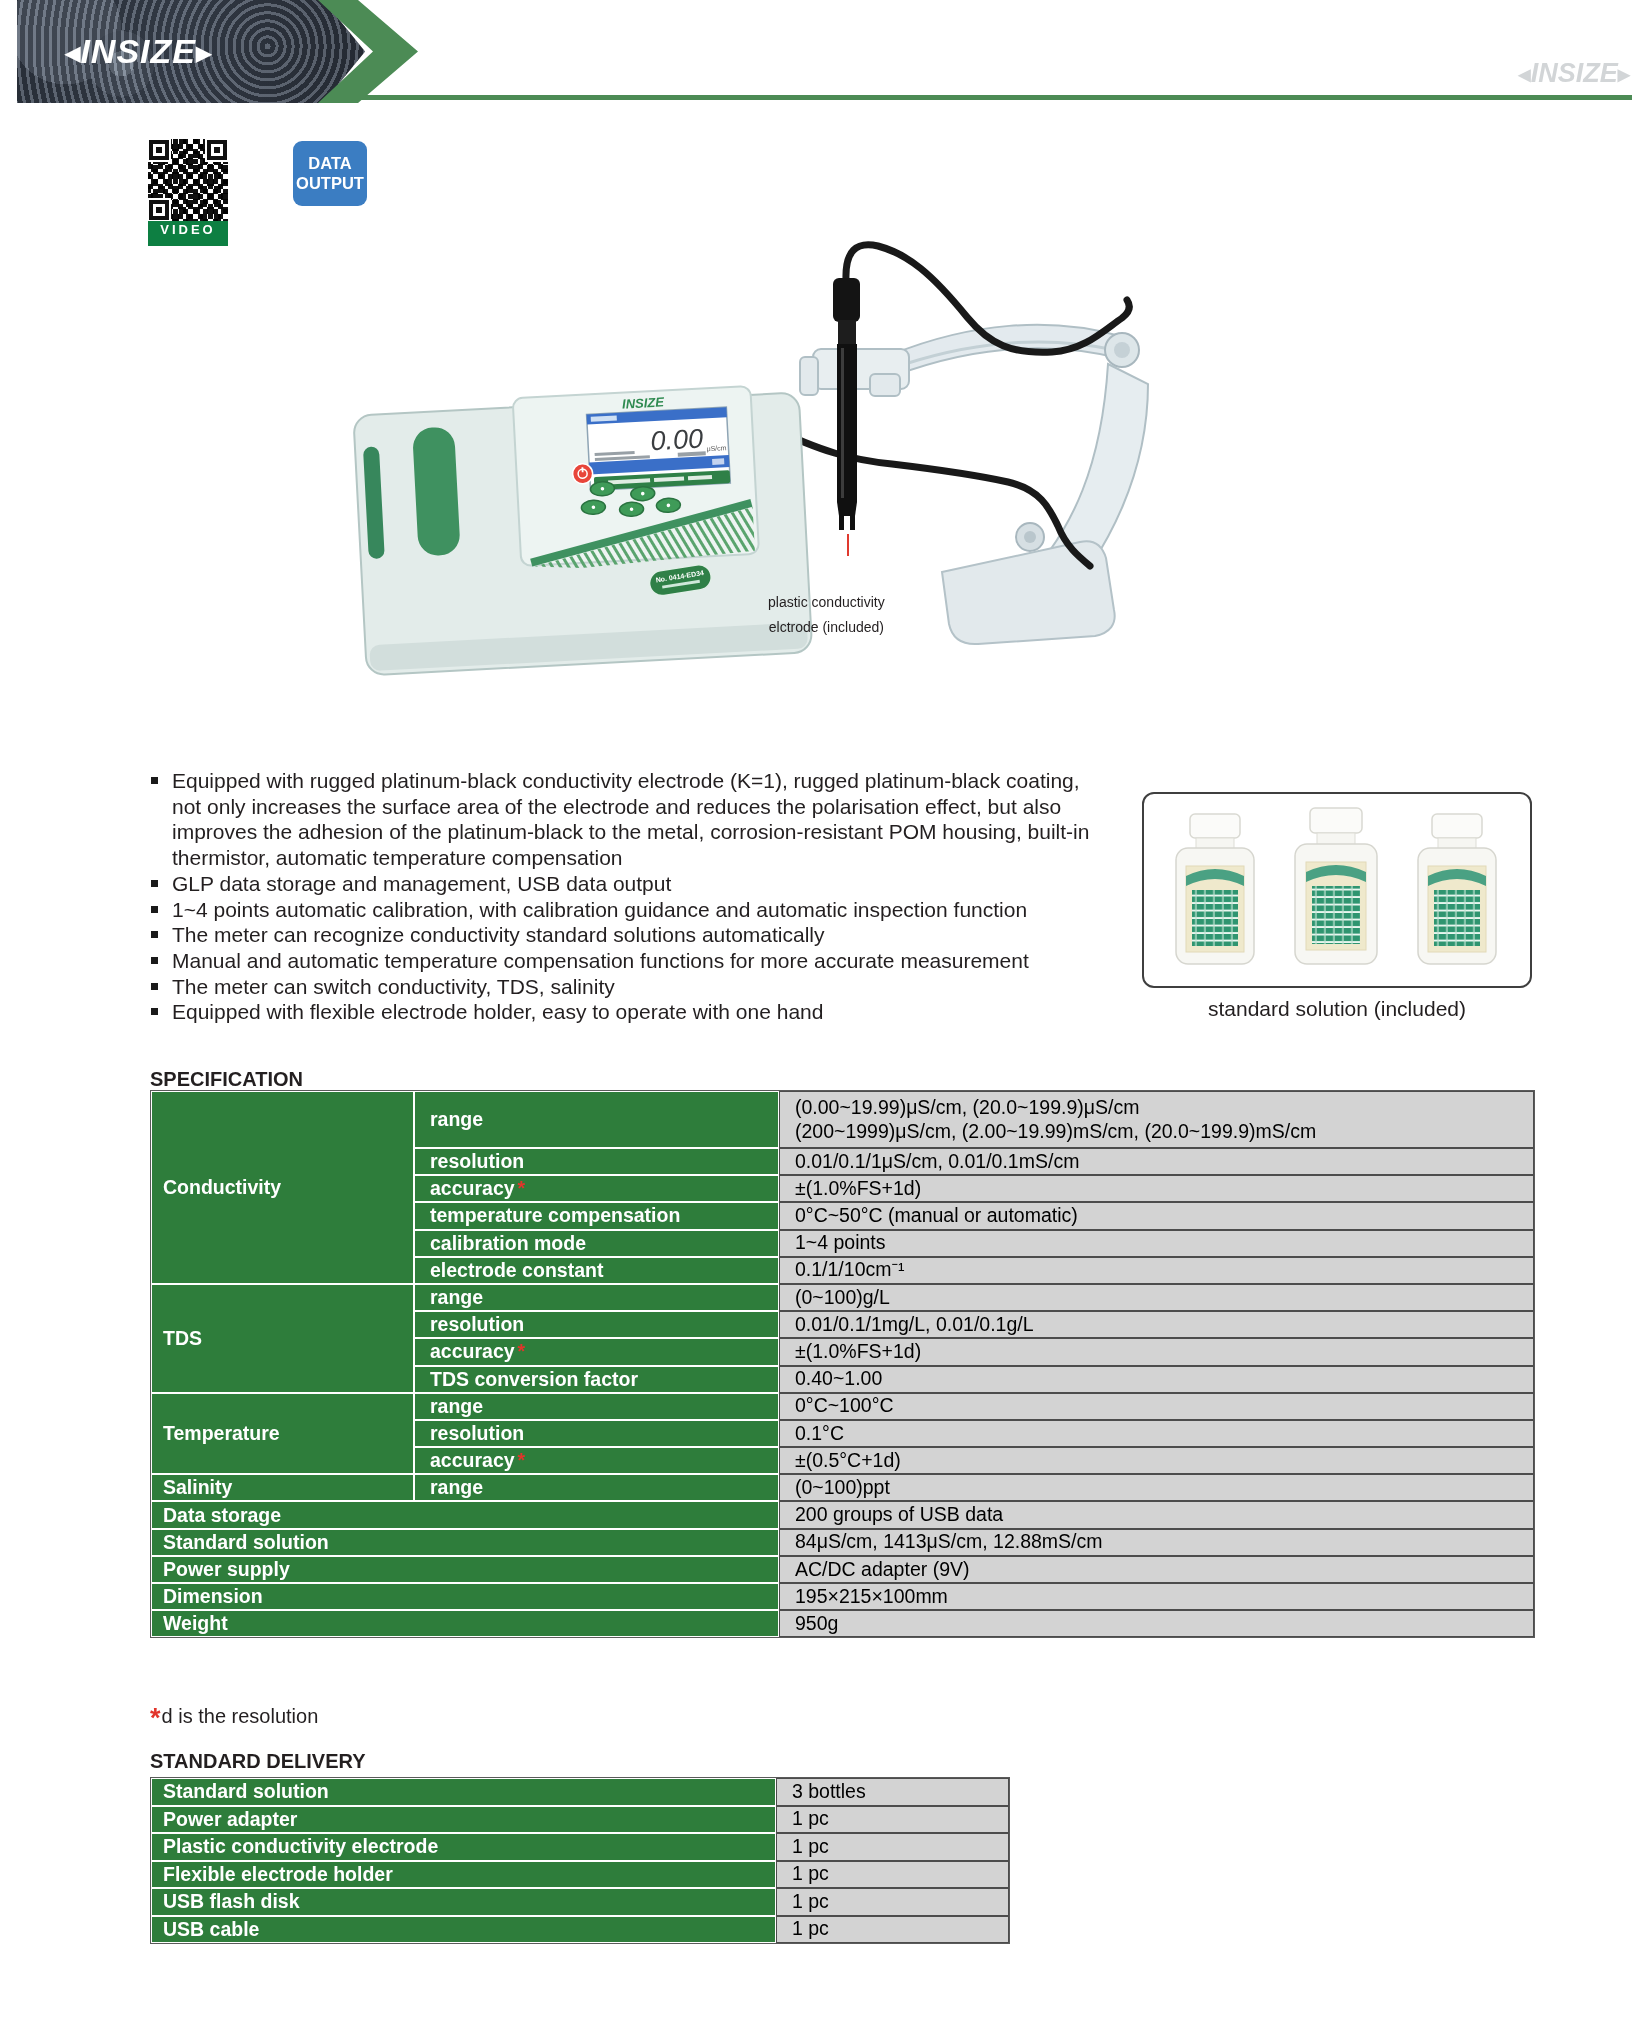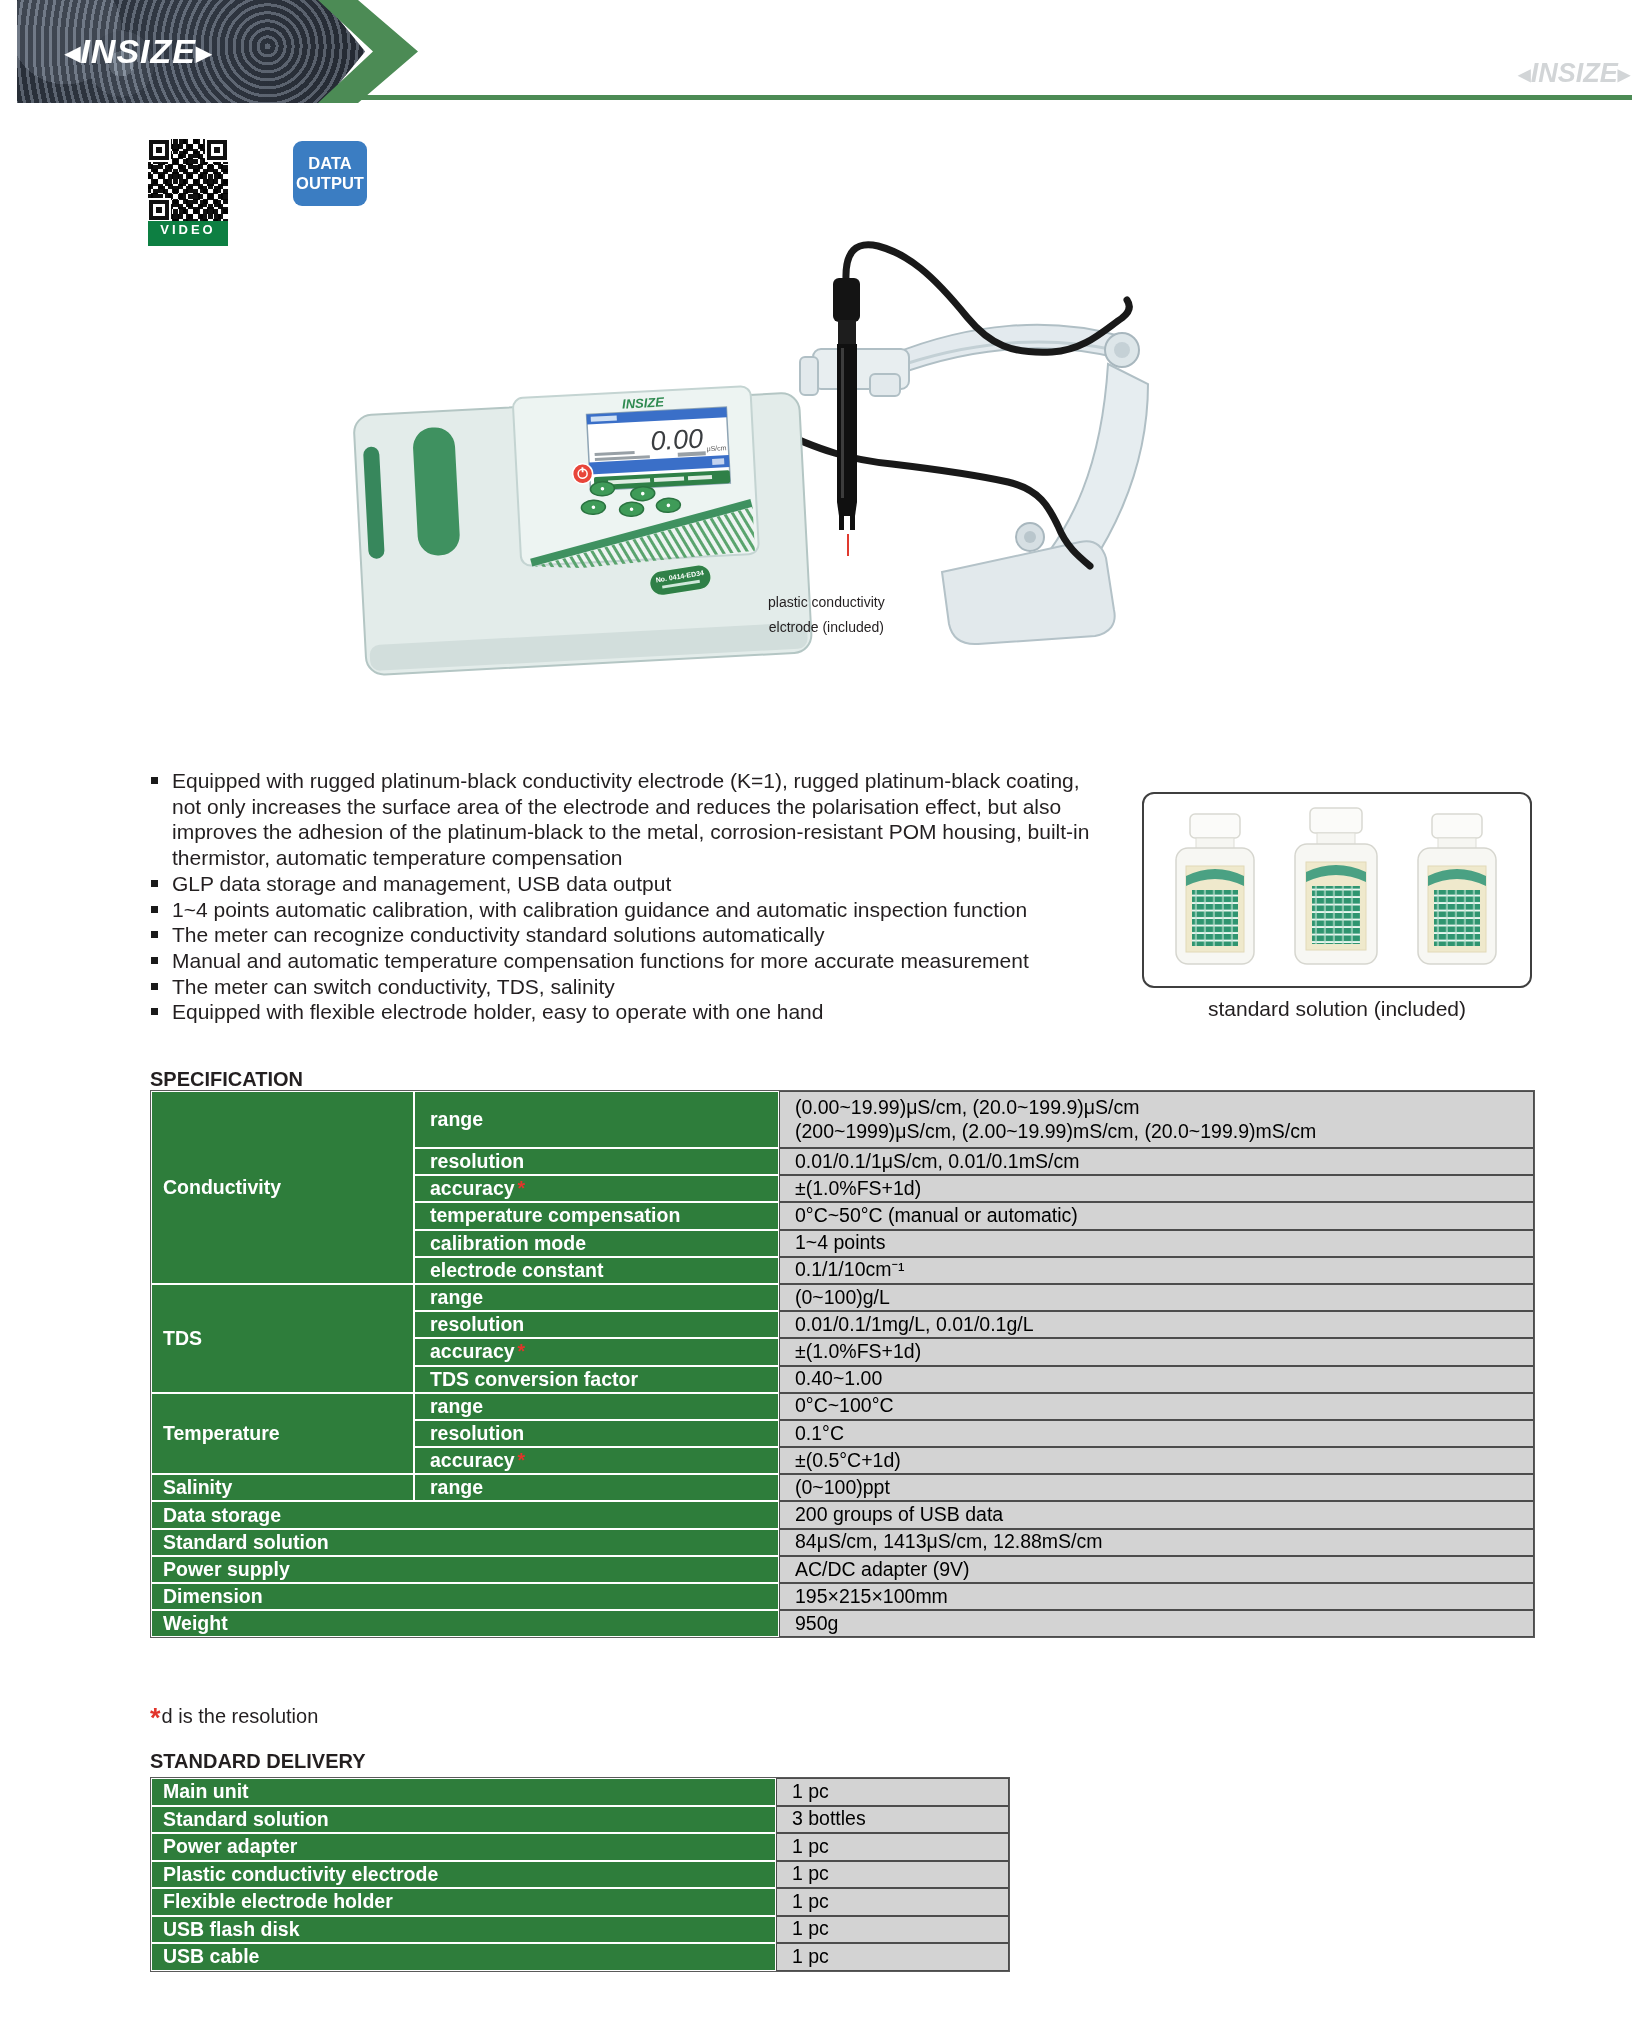--- a/index.html
+++ b/index.html
@@ -333,24 +333,20 @@
   <div class="footnote"><span class="big-star">*</span><span>d is the resolution</span></div>
 
   <div class="sec-heading" style="top:1750px;">STANDARD DELIVERY</div>
 
   <table class="green-table delivery-table" style="top:1777px; width:858px;">
     <colgroup>
         <col style="width:625px">
         <col style="width:233px">
       </colgroup>
     <tbody>
-        <tr>
-      <td class="g">Main unit</td>
-      <td class="v">1 pc</td>
-    </tr>
     <tr>
       <td class="g">Standard solution</td>
       <td class="v">3 bottles</td>
     </tr>
     <tr>
       <td class="g">Power adapter</td>
       <td class="v">1 pc</td>
     </tr>
     <tr>
       <td class="g">Plastic conductivity electrode</td>

